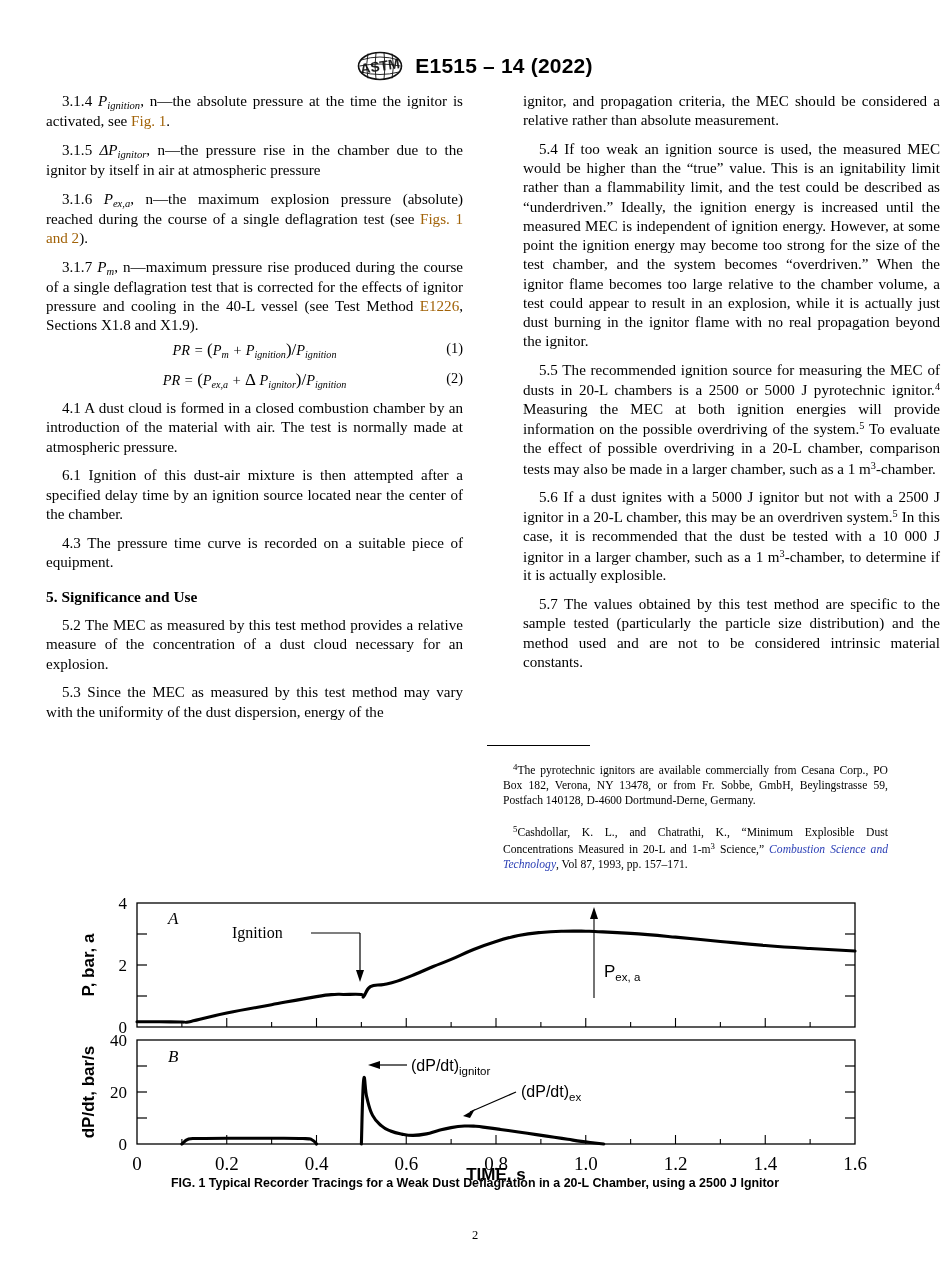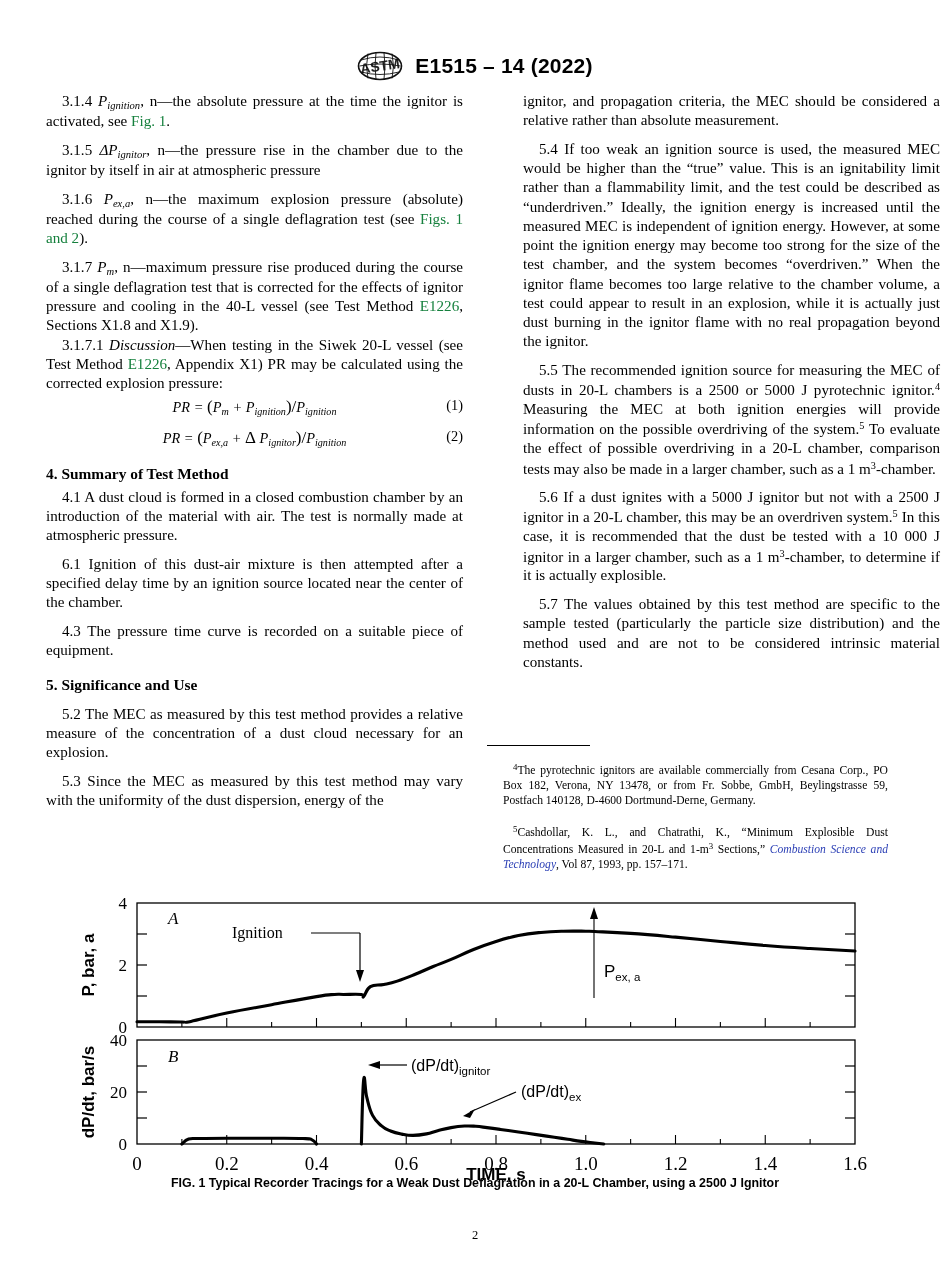--- a/index.html
+++ b/index.html
@@ -69,21 +69,21 @@
   h3.sec {
     font-family: "Liberation Serif", serif;
     font-weight: bold;
     font-size: 15.4px;
     margin: 15px 0 4px 0;
     text-indent: 0;
     text-align: left;
   }
 
   .it { font-style: italic; }
-  .red { color: #15803d; }
+  .red { color: #a16207; }
   .blue-it { color: #2b3fb5; font-style: italic; }
   sub { font-size: 0.70em; vertical-align: -0.25em; font-style: italic;}
   sup { font-size: 0.68em; vertical-align: 0.46em; }
 
   
   .eq {
     position: relative;
     margin: 3px 0 8px 0;
     text-align: center;
     font-style: italic;
@@ -172,34 +172,32 @@
   <div class="col col-left">
 
     <p class="para"><span>3.1.4</span> <span class="it">P</span><sub>ignition</sub><span>, n—the absolute pressure at the time the ignitor is activated, see </span><span class="red">Fig. 1</span><span>.</span></p>
 
     <p class="para gap"><span>3.1.5</span> <span class="it">ΔP</span><sub>ignitor</sub><span>, n—the pressure rise in the chamber due to the ignitor by itself in air at atmospheric pressure</span></p>
 
     <p class="para gap"><span>3.1.6</span> <span class="it">P</span><sub>ex,a</sub><span>, n—the maximum explosion pressure (absolute) reached during the course of a single deflagration test (see </span><span class="red">Figs. 1 and 2</span><span>).</span></p>
 
     <p class="para gap"><span>3.1.7</span> <span class="it">P</span><sub>m</sub><span>, n—maximum pressure rise produced during the course of a single deflagration test that is corrected for the effects of ignitor pressure and cooling in the 40-L vessel (see Test Method </span><span class="red">E1226</span><span>, Sections X1.8 and X1.9).</span></p>
 
-    <p class="para"><span>3.1.7.1</span> <span class="it">Discussion</span><span>—When testing in the Siwek 20-L vessel (see Test Method </span><span class="red">E1226</span><span>, Appendix X1) PR may be calculated using the corrected explosion pressure:</span></p>
 
     <div class="eq">
       <span><span class="it">PR</span> = <span class="big">(</span><span class="it">P</span><sub>m</sub> + <span class="it">P</span><sub>ignition</sub><span class="big">)/</span><span class="it">P</span><sub>ignition</sub></span>
       <span class="eqnum">(1)</span>
     </div>
 
 
     <div class="eq">
       <span><span class="it">PR</span> = <span class="big">(</span><span class="it">P</span><sub>ex,a</sub> + <span class="big" style="font-style:normal">Δ</span> <span class="it">P</span><sub>ignitor</sub><span class="big">)/</span><span class="it">P</span><sub>ignition</sub></span>
       <span class="eqnum">(2)</span>
     </div>
 
-    <h3 class="sec">4.  Summary of Test Method</h3>
     <p class="para">4.1  A dust cloud is formed in a closed combustion chamber by an introduction of the material with air. The test is normally made at atmospheric pressure.</p>
     <p class="para gap">6.1  Ignition of this dust-air mixture is then attempted after a specified delay time by an ignition source located near the center of the chamber.</p>
     <p class="para gap">4.3  The pressure time curve is recorded on a suitable piece of equipment.</p>
 
     <h3 class="sec">5.  Significance and Use</h3>
     <p class="para gap">5.2  The MEC as measured by this test method provides a relative measure of the concentration of a dust cloud necessary for an explosion.</p>
     <p class="para gap">5.3 Since the MEC as measured by this test method may vary with the uniformity of the dust dispersion, energy of the</p>
   </div>
 
   <div class="col col-right">
@@ -211,21 +209,21 @@
     <p class="para gap"><span>5.5 The recommended ignition source for measuring the MEC of dusts in 20-L chambers is a 2500 or 5000 J pyrotechnic ignitor.</span><sup>4</sup><span> Measuring the MEC at both ignition energies will provide information on the possible overdriving of the system.</span><sup>5</sup><span> To evaluate the effect of possible overdriving in a 20-L chamber, comparison tests may also be made in a larger chamber, such as a 1 m</span><sup>3</sup><span>-chamber.</span></p>
 
     <p class="para gap"><span>5.6  If a dust ignites with a 5000 J ignitor but not with a 2500 J ignitor in a 20-L chamber, this may be an overdriven system.</span><sup>5</sup><span> In this case, it is recommended that the dust be tested with a 10 000 J ignitor in a larger chamber, such as a 1 m</span><sup>3</sup><span>-chamber, to determine if it is actually explosible.</span></p>
 
     <p class="para gap">5.7  The values obtained by this test method are specific to the sample tested (particularly the particle size distribution) and the method used and are not to be considered intrinsic material constants.</p>
   </div>
 
   <div class="footnotes">
     <div class="fn-rule"></div>
     <p class="fn"><sup>4</sup><span>The pyrotechnic ignitors are available commercially from Cesana Corp., PO Box 182, Verona, NY 13478, or from Fr. Sobbe, GmbH, Beylingstrasse 59, Postfach 140128, D-4600 Dortmund-Derne, Germany.</span></p>
-    <p class="fn"><sup>5</sup><span>Cashdollar, K. L., and Chatrathi, K., “Minimum Explosible Dust Concentrations Measured in 20-L and 1-m</span><sup class="m3">3</sup><span> Sections,” </span><span class="blue-it">Combustion Science and Technology</span><span>, Vol 87, 1993, pp. 157–171.</span></p>
+    <p class="fn"><sup>5</sup><span>Cashdollar, K. L., and Chatrathi, K., “Minimum Explosible Dust Concentrations Measured in 20-L and 1-m</span><sup class="m3">3</sup><span> Science,” </span><span class="blue-it">Combustion Science and Technology</span><span>, Vol 87, 1993, pp. 157–171.</span></p>
   </div>
 
   <div class="figure">
     <svg id="fig-svg" width="950" height="320" viewBox="0 0 950 320" xmlns="http://www.w3.org/2000/svg">
 
       <rect id="frameA" x="137" y="23" width="718" height="124" fill="none" stroke="#000" stroke-width="1.3"></rect>
 
       <rect id="frameB" x="137" y="160" width="718" height="104" fill="none" stroke="#000" stroke-width="1.3"></rect>
 
       <g id="ticksA">

